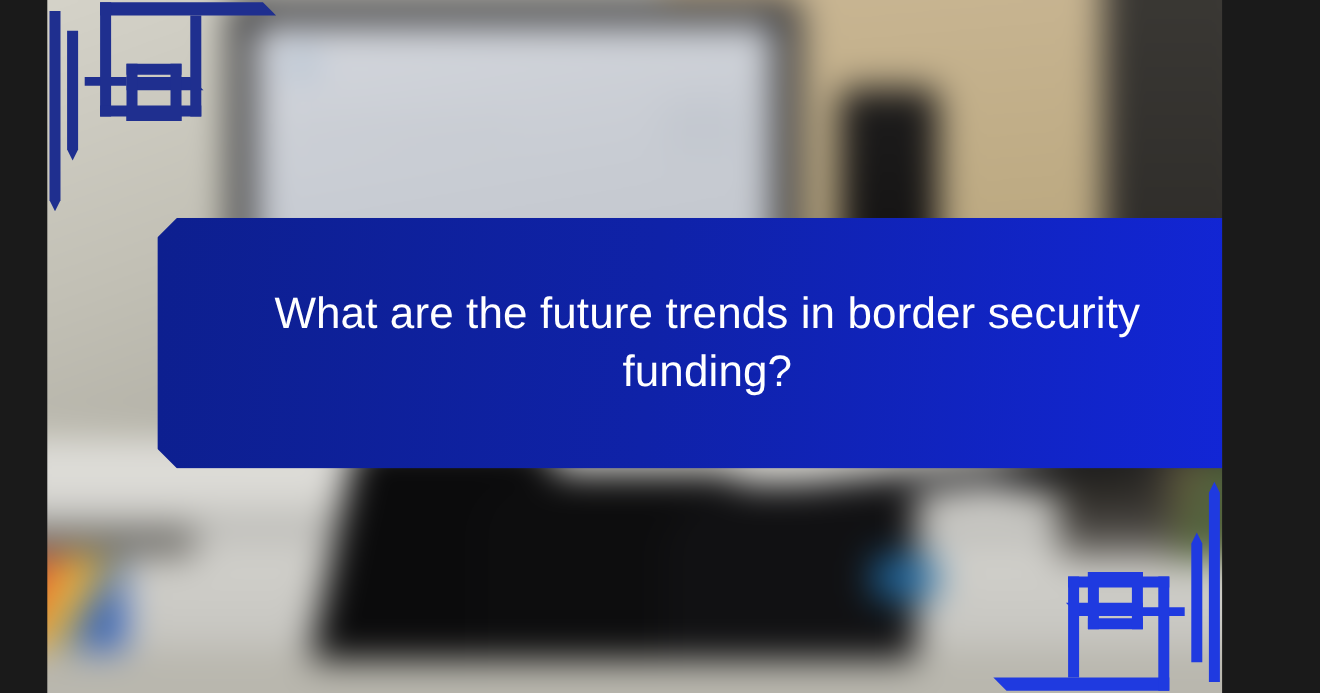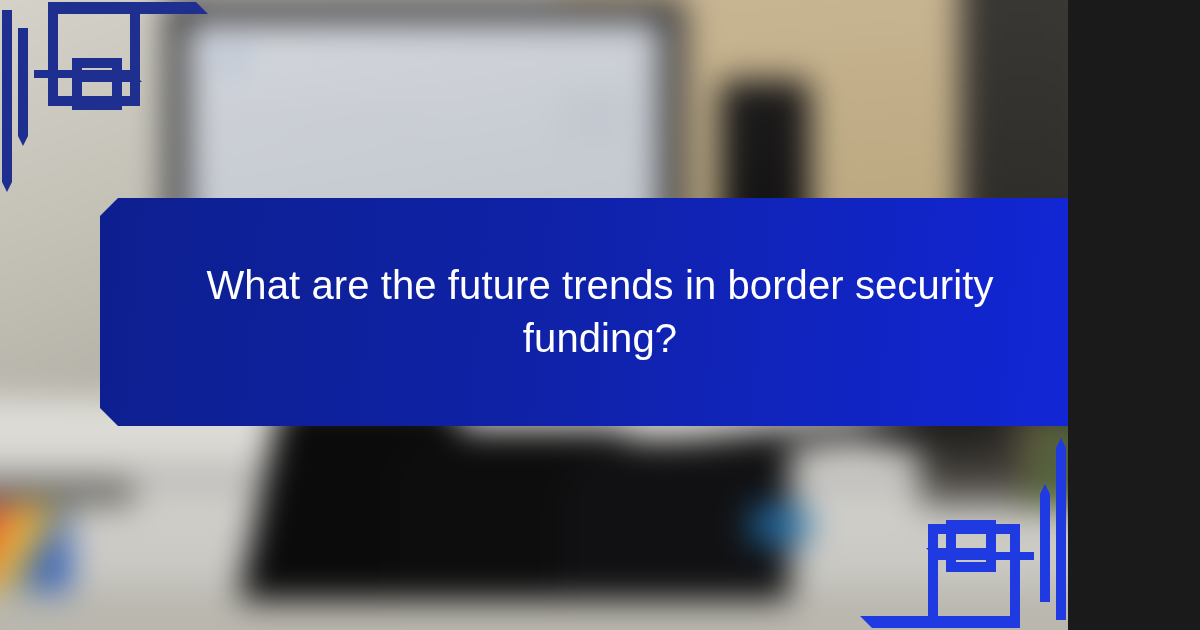--- a/index.html
+++ b/index.html
@@ -10,20 +10,21 @@
     overflow:hidden;
     font-family:"Liberation Sans", sans-serif;
     background:#1a1a1a;
   }
 
   .stage {
     position:relative;
     width:1068px;
     height:630px;
     overflow:hidden;
+    margin-left:43px;
   }
 
   
   .bg-photo {
     position:absolute;
     inset:-40px;
     filter:blur(16px) saturate(0.95);
     background-color:#b9b7ae;
   }
   

